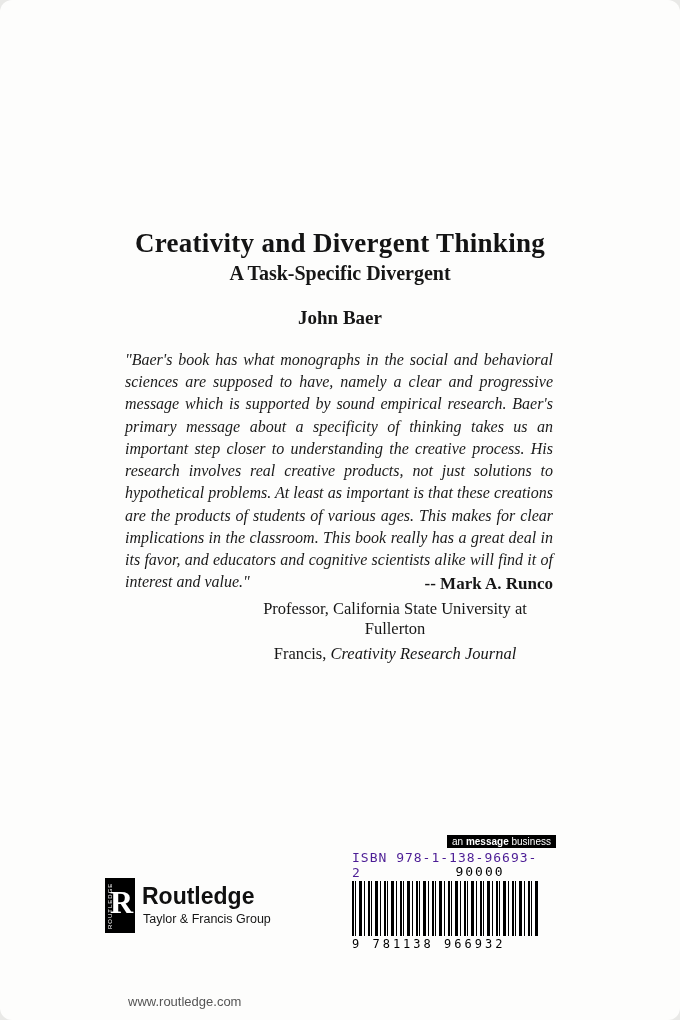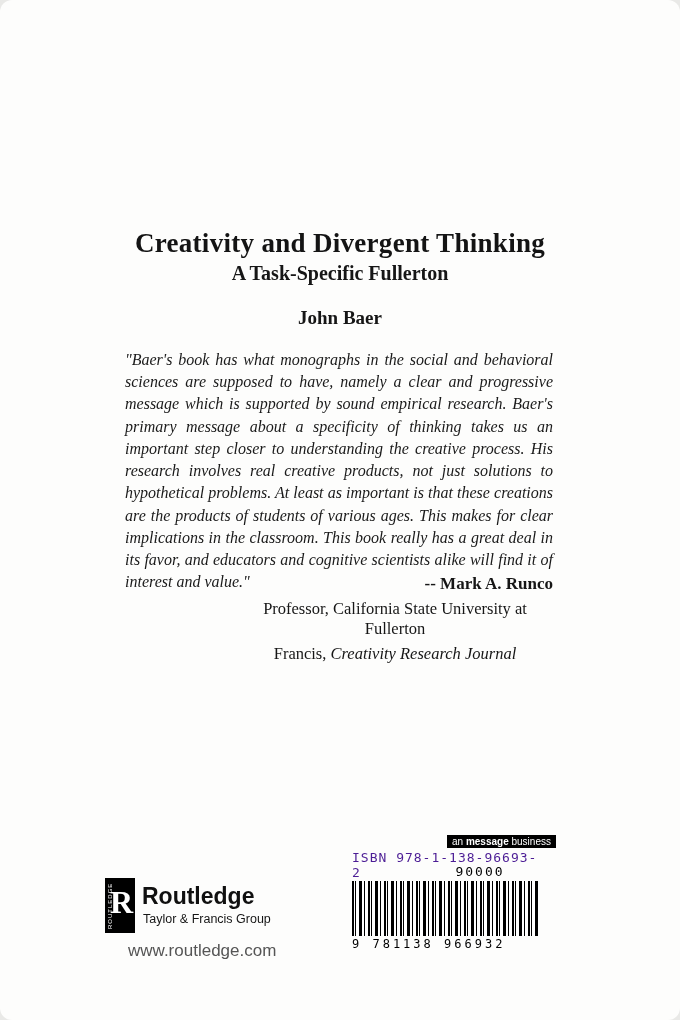--- a/index.html
+++ b/index.html
@@ -118,33 +118,33 @@
     position:absolute;left:142px;top:883px;
     font-family:"Liberation Sans", sans-serif;
     font-weight:bold;font-size:23px;color:#101010;
   }
   .pub-group{
     position:absolute;left:143px;top:912px;
     font-family:"Liberation Sans", sans-serif;
     font-size:12.5px;color:#161616;
   }
   .pub-site{
-    position:absolute;left:128px;top:941px;
+    position:absolute;left:128px;top:994px;
     font-family:"Liberation Sans", sans-serif;
-    font-size:17px;color:#555;
+    font-size:13px;color:#555;
   }
 </style>
 </head>
 <body>
 
 <div class="page">
 
   <div class="head-block">
     <div class="title">Creativity and Divergent Thinking</div>
-    <div class="subtitle">A Task-Specific Fullerton</div>
+    <div class="subtitle">A Task-Specific Divergent</div>
     <div class="author">John Baer</div>
   </div>
 
   <div class="quote">"Baer's book has what monographs in the social and behavioral sciences are supposed to have, namely a clear and progressive message which is supported by sound empirical research. Baer's primary message about a specificity of thinking takes us an important step closer to understanding the creative process. His research involves real creative products, not just solutions to hypothetical problems. At least as important is that these creations are the products of students of various ages. This makes for clear implications in the classroom. This book really has a great deal in its favor, and educators and cognitive scientists alike will find it of interest and value."</div>
 
   <div class="attr-block">
     <div class="attr-name">-- Mark A. Runco</div>
     <div class="attr-line">Professor, California State University at Fullerton</div>
     <div class="attr-line"><span>Francis, </span><span class="italic">Creativity Research Journal</span></div>
   </div>

